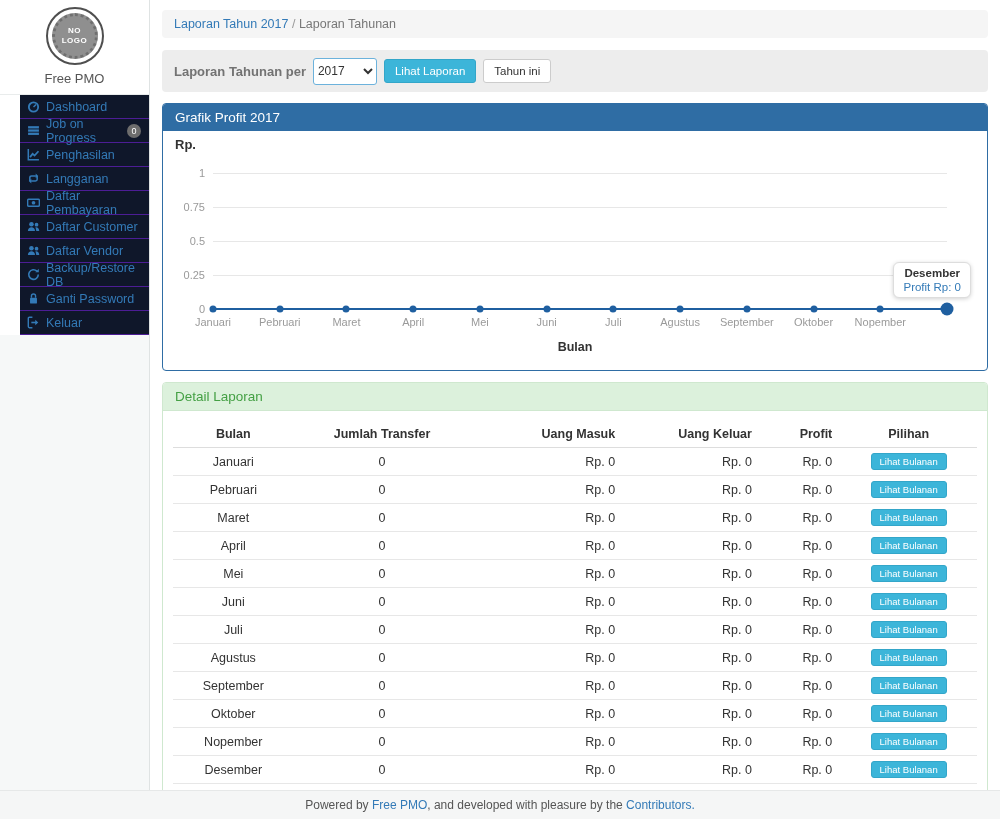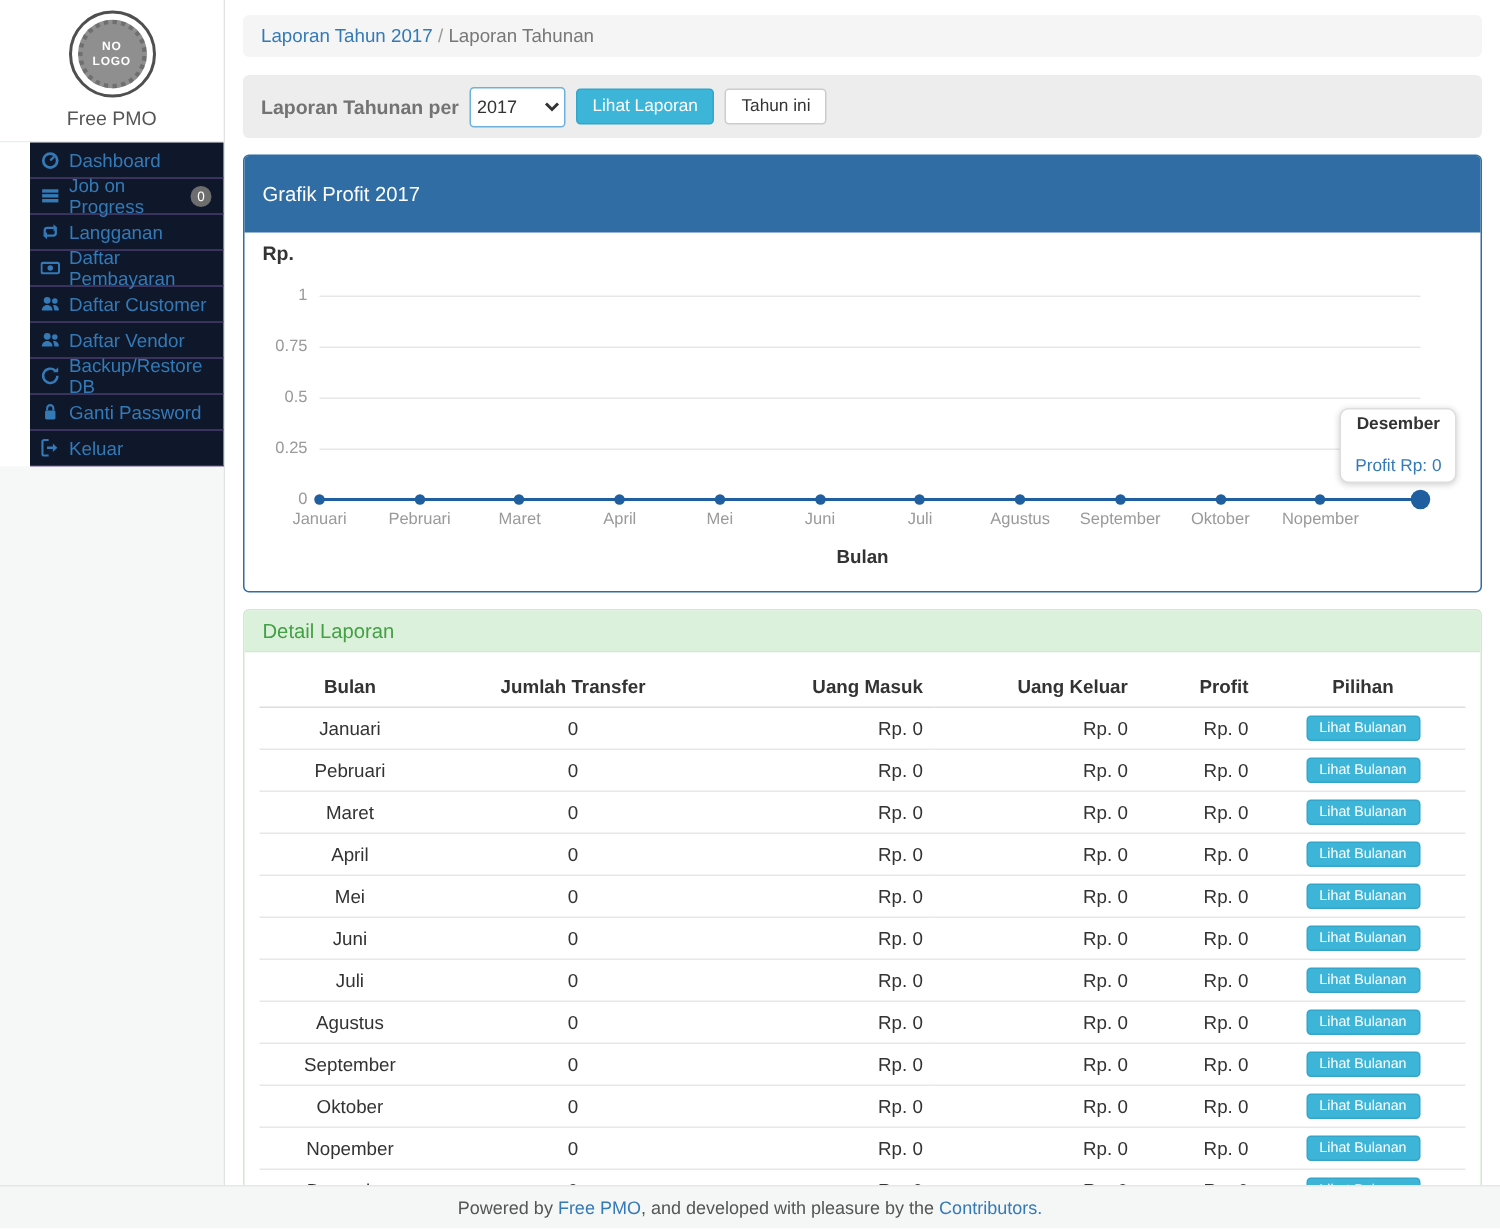--- a/index.html
+++ b/index.html
@@ -35,38 +35,38 @@
   .filterbar { margin-top:12px; background:#ededed; border-radius:4px; height:42px; padding:0 12px; display:flex; align-items:center; gap:7px; }
   .filter-label { color:#737373; font-weight:bold; font-size:13px; }
   .year-select { height:27px; width:64px; border:1px solid #6cb2dc; border-radius:3px; background:#fff; font-size:12px; color:#333; font-family:"Liberation Sans",sans-serif; }
   .btn { border-radius:3px; font-size:11.5px; padding:5px 10px; cursor:pointer; font-family:"Liberation Sans",sans-serif; }
   .btn-cyan { background:#3cb5d9; border:1px solid #33a6c9; color:#fff; }
   .btn-default { background:#fff; border:1px solid #ccc; color:#333; }
 
   
   .panel { margin-top:11px; border-radius:4px; background:#fff; }
   .panel-primary { border:1px solid #2f6da4; }
-  .panel-primary > .panel-heading { background:#2f6da4; color:#fff; padding:18px 12px; font-size:13.5px; border-radius:3px 3px 0 0; }
+  .panel-primary > .panel-heading { background:#2f6da4; color:#fff; padding:6px 12px; font-size:13.5px; border-radius:3px 3px 0 0; }
   .panel-success { border:1px solid #cfe8cf; }
   .panel-success > .panel-heading { background:#dcf1dc; color:#44a044; padding:6px 12px; font-size:13.5px; border-radius:3px 3px 0 0; border-bottom:1px solid #cfe8cf; }
 
   
   .chart-body { padding:6px 10px 16px; }
   .chart-ylabel { font-weight:bold; font-size:13px; color:#333; padding-left:2px; }
   .chart-plot { position:relative; height:136px; margin:21px 30px 0 40px; }
   .gridline { position:absolute; left:0; right:0; border-top:1px solid #e7e7e7; }
   .ytick { position:absolute; right:calc(100% + 8px); transform:translateY(-50%); font-size:11px; color:#9a9a9a; white-space:nowrap; }
   .chart-svg { position:absolute; left:0; top:0; width:100%; height:100%; overflow:visible; }
   .dot { position:absolute; width:7px; height:7px; border-radius:50%; background:#1f5fa0; transform:translate(-50%,-50%); }
   .dot-active { width:13px; height:13px; }
   .xtick { position:absolute; top:calc(100% + 7px); transform:translateX(-50%); font-size:11px; color:#9a9a9a; white-space:nowrap; }
   .chart-xlabel { text-align:center; font-weight:bold; font-size:12.5px; color:#333; margin-top:31px; }
   .chart-tooltip { position:absolute; right:-24px; bottom:11px; background:#fff; border:1px solid #ddd; border-radius:6px; box-shadow:0 1px 4px rgba(0,0,0,.18); padding:4px 9px; text-align:center; z-index:2; }
   .tt-title { font-weight:bold; font-size:11.5px; color:#333; }
-  .tt-text { font-size:11.5px; color:#337ab7; margin-top:16px; white-space:nowrap; }
+  .tt-text { font-size:11.5px; color:#337ab7; margin-top:2px; white-space:nowrap; }
 
   
   .table-body { padding:10px; }
   table.report { width:100%; border-collapse:collapse; font-size:12.5px; color:#333; }
   table.report th { font-weight:bold; padding:6px 8px; border-bottom:1px solid #ddd; }
   table.report td { padding:5px 8px; border-bottom:1px solid #e7e7e7; }
   table.report tr.total-row td { font-weight:bold; border-bottom:none; }
   .c-center { text-align:center; }
   .c-right { text-align:right; }
   .col-bulan{width:15%} .col-jt{width:22%} .col-um{width:19%} .col-uk{width:17%} .col-profit{width:10%} .col-pilihan{width:17%}
@@ -105,20 +105,29 @@
           <div class="menu-item">
             <span class="mi-icon">
               <svg viewBox="0 0 12 12" fill="currentColor">
                 <rect x="1" y="2" width="10" height="2.1"></rect>
                 <rect x="1" y="5" width="10" height="2.1"></rect>
                 <rect x="1" y="8" width="10" height="2.1"></rect>
               </svg>
             </span>
             <span>Job on Progress</span>
             <span class="mi-badge">0</span>
+          </div>
+          <div class="menu-item">
+            <span class="mi-icon">
+              <svg viewBox="0 0 12 12" fill="currentColor">
+                <path d="M1.2 1v9.8h9.8" fill="none" stroke="currentColor" stroke-width="1.4"></path>
+                <polyline points="2.8,8.4 5.2,5.4 7,7 10.6,3" fill="none" stroke="currentColor" stroke-width="1.6"></polyline>
+              </svg>
+            </span>
+            <span>Penghasilan</span>
           </div>
           <div class="menu-item">
             <span class="mi-icon">
               <svg viewBox="0 0 12 12" fill="currentColor">
                 <path d="M2.6 8.2V5.2c0-.9.7-1.6 1.6-1.6h4" fill="none" stroke="currentColor" stroke-width="1.4"></path>
                 <path d="M8 1.4l2.4 2.2L8 5.8z"></path>
                 <path d="M9.4 3.8v3c0 .9-.7 1.6-1.6 1.6h-4" fill="none" stroke="currentColor" stroke-width="1.4"></path>
                 <path d="M4 10.6L1.6 8.4 4 6.2z"></path>
               </svg>
             </span>

